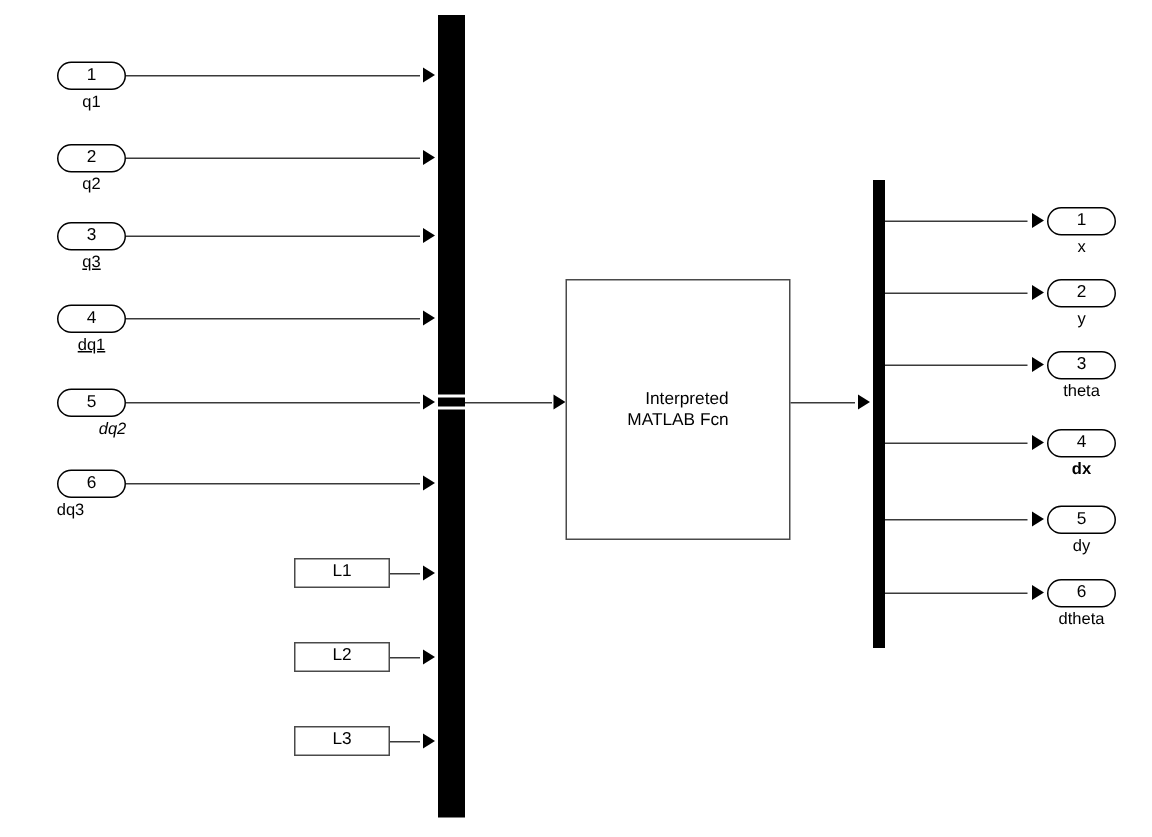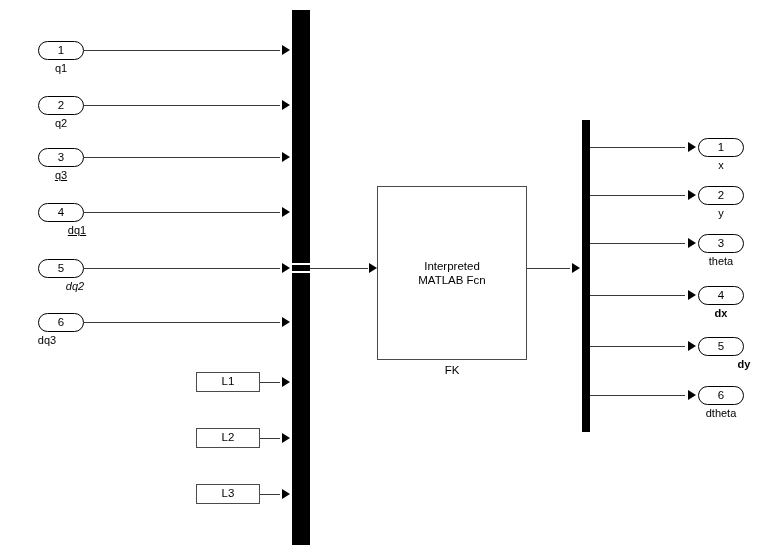--- a/index.html
+++ b/index.html
@@ -77,21 +77,21 @@
     text-align:center;
     font-size:11.5px;
     line-height:1.25;
   }
   .fcn-caption{
     position:absolute;
     text-align:center;
     font-size:11.5px;
     white-space:nowrap;
   }
-  .fcn-text-line{display:block;}
+  .fcn-text-line{display:block;text-align:right;}
 </style>
 </head>
 <body>
 
 <div id="canvas">
 
   <div class="port" style="left:38px;top:41px;">
     <span>1</span>
   </div>
   <div class="port-label" style="left:38px;top:62px;width:46px;">q1</div>
@@ -108,21 +108,21 @@
   <div class="port" style="left:38px;top:148px;">
     <span>3</span>
   </div>
   <div class="port-label" style="left:38px;top:169px;width:46px;text-decoration:underline;">q3</div>
   <div class="wire" style="left:84px;top:157px;width:196px;"></div>
   <div class="arrow" style="left:282px;top:152px;"></div>
 
   <div class="port" style="left:38px;top:203px;">
     <span>4</span>
   </div>
-  <div class="port-label" style="left:54px;top:224px;width:46px;text-decoration:underline;">dq1</div>
+  <div class="port-label" style="left:38px;top:224px;width:46px;text-decoration:underline;">dq1</div>
   <div class="wire" style="left:84px;top:212px;width:196px;"></div>
   <div class="arrow" style="left:282px;top:207px;"></div>
 
   <div class="port" style="left:38px;top:259px;">
     <span>5</span>
   </div>
   <div class="port-label" style="left:52px;top:280px;width:46px;font-style:italic;">dq2</div>
   <div class="wire" style="left:84px;top:268px;width:196px;"></div>
   <div class="arrow" style="left:282px;top:263px;"></div>
 
@@ -158,21 +158,20 @@
 
   <div class="wire" style="left:310px;top:268px;width:58px;"></div>
   <div class="arrow" style="left:369px;top:263px;"></div>
 
   <div class="fcn-block" style="left:377px;top:186px;width:150px;height:174px;">
     <div>
       <span class="fcn-text-line">Interpreted</span>
       <span class="fcn-text-line">MATLAB Fcn</span>
     </div>
   </div>
-  <div class="fcn-caption" style="left:377px;top:364px;width:150px;">FK</div>
 
   <div class="wire" style="left:527px;top:268px;width:43px;"></div>
   <div class="arrow" style="left:572px;top:263px;"></div>
 
   <div class="bar" style="left:582px;top:120px;width:8px;height:312px;"></div>
 
   <div class="wire" style="left:590px;top:147px;width:95px;"></div>
   <div class="arrow" style="left:688px;top:142px;"></div>
   <div class="port" style="left:698px;top:138px;">
     <span>1</span>
@@ -198,21 +197,21 @@
   <div class="port" style="left:698px;top:286px;">
     <span>4</span>
   </div>
   <div class="port-label" style="left:698px;top:307px;width:46px;font-weight:bold;">dx</div>
 
   <div class="wire" style="left:590px;top:346px;width:95px;"></div>
   <div class="arrow" style="left:688px;top:341px;"></div>
   <div class="port" style="left:698px;top:337px;">
     <span>5</span>
   </div>
-  <div class="port-label" style="left:721px;top:358px;width:46px;font-weight:bold;">dy</div>
+  <div class="port-label" style="left:698px;top:358px;width:46px;">dy</div>
 
   <div class="wire" style="left:590px;top:395px;width:95px;"></div>
   <div class="arrow" style="left:688px;top:390px;"></div>
   <div class="port" style="left:698px;top:386px;">
     <span>6</span>
   </div>
   <div class="port-label" style="left:691px;top:407px;width:60px;">dtheta</div>
 
 </div>
 

